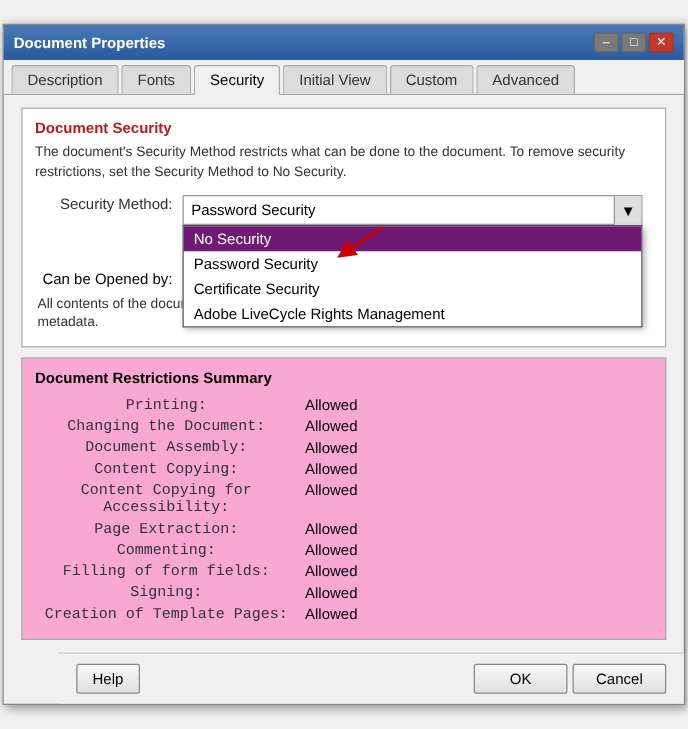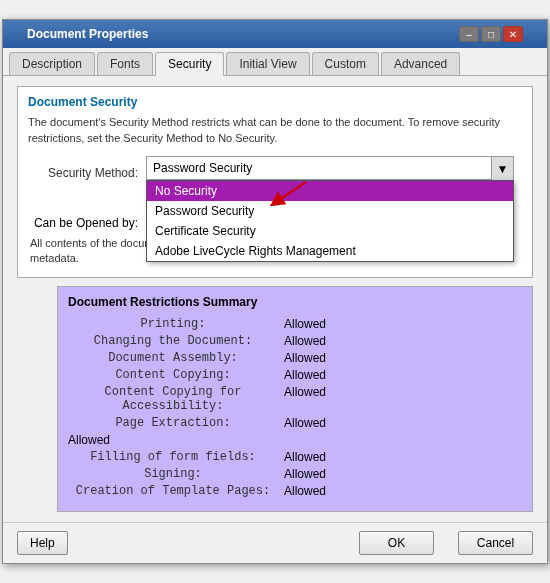--- a/index.html
+++ b/index.html
@@ -16,21 +16,21 @@
     }
     .window {
       width: 546px;
       background: #f0f0f0;
       border: 1px solid #888;
       box-shadow: 2px 2px 8px rgba(0,0,0,0.4);
     }
     .title-bar {
       background: linear-gradient(to bottom, #4a7ab5, #2a5a9f);
       color: white;
-      padding: 4px 24px;
+      padding: 4px 8px;
       display: flex;
       align-items: center;
       justify-content: space-between;
       height: 28px;
       gap: 16px;
     }
     .title-bar-title {
       font-size: 12px;
       font-weight: bold;
     }
@@ -88,32 +88,32 @@
     .section-box {
       border: 1px solid #aaa;
       padding: 8px 10px 10px 10px;
       margin-bottom: 8px;
       background: #fff;
     }
     .section-title {
       font-size: 12px;
       font-weight: bold;
       margin-bottom: 6px;
-      color: #0369a1;
+      color: #b91c1c;
     }
     .section-desc {
       font-size: 11px;
       color: #333;
       margin-bottom: 10px;
       line-height: 1.4;
     }
 
     .field-row {
       display: flex;
-      align-items: flex-end;
+      align-items: flex-start;
       margin-bottom: 6px;
       position: relative;
     }
     .field-label {
       width: 110px;
       text-align: right;
       margin-right: 8px;
       font-size: 12px;
       color: #333;
       flex-shrink: 0;
@@ -183,29 +183,28 @@
       z-index: 100;
       box-shadow: 2px 2px 5px rgba(0,0,0,0.3);
     }
     .dropdown-popup-item {
       padding: 3px 8px;
       font-size: 12px;
       cursor: pointer;
       color: #000;
     }
     .dropdown-popup-item.selected {
-      background: #a21caf;
+      background: #701a75;
       color: white;
     }
 
     .restrictions-section {
       border: 1px solid #aaa;
       padding: 8px 10px 10px 10px;
-      background: #c4b5fd;
-      margin-left: 40px;
+      background: #f9a8d4;
     }
     .restrictions-title {
       font-size: 12px;
       font-weight: bold;
       margin-bottom: 8px;
     }
     .restriction-row {
       display: flex;
       margin-bottom: 3px;
       font-size: 12px;
@@ -222,24 +221,25 @@
       color: #000;
     }
 
     .footer {
       display: flex;
       justify-content: space-between;
       align-items: center;
       padding: 8px 14px;
       border-top: 1px solid #ccc;
       background: #f0f0f0;
+      margin-left: 44px;
     }
     .footer-right {
       display: flex;
-      gap: 24px;
+      gap: 4px;
     }
     .btn-ok {
       min-width: 75px;
     }
     .btn-cancel {
       min-width: 75px;
     }
   </style>
 </head>
 <body>
@@ -328,20 +328,21 @@
         </div>
         <div class="restriction-row">
           <span class="restriction-label">Content Copying for Accessibility:</span>
           <span class="restriction-value">Allowed</span>
         </div>
         <div class="restriction-row">
           <span class="restriction-label">Page Extraction:</span>
           <span class="restriction-value">Allowed</span>
         </div>
         <div class="restriction-row">
+          <span class="restriction-label">Commenting:</span>
           <span class="restriction-value">Allowed</span>
         </div>
         <div class="restriction-row">
           <span class="restriction-label">Filling of form fields:</span>
           <span class="restriction-value">Allowed</span>
         </div>
         <div class="restriction-row">
           <span class="restriction-label">Signing:</span>
           <span class="restriction-value">Allowed</span>
         </div>

